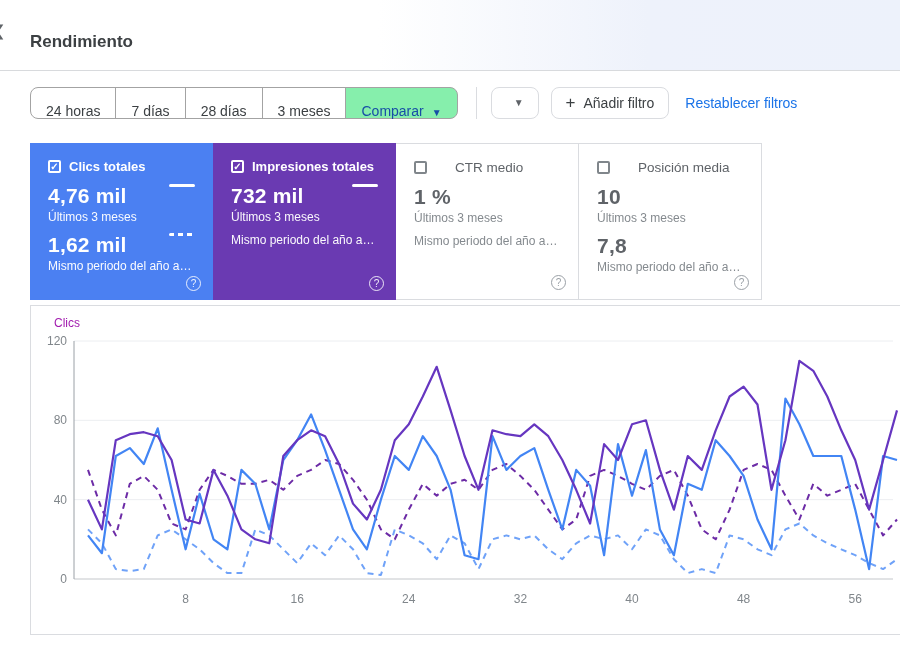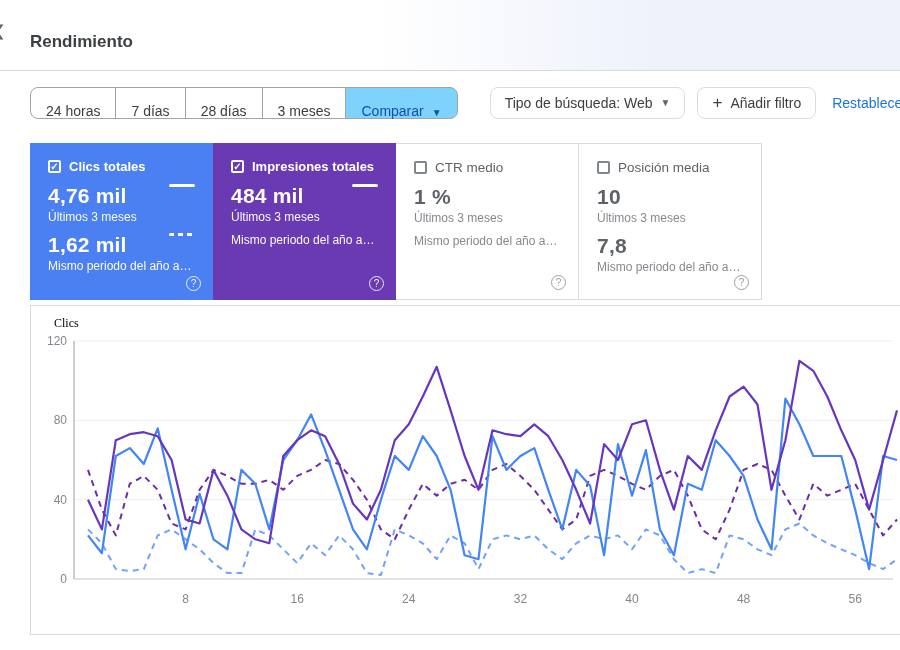--- a/index.html
+++ b/index.html
@@ -11,59 +11,59 @@
   .page-title { position:absolute; left:30px; top:32px; font-size:17px; color:#3c4043; }
   .edge-icon { position:absolute; left:-7px; top:22px; color:#5f6368; font-size:15px; }
 
   
   .toolbar { position:absolute; left:30px; top:87px; width:860px; height:32px;
              display:flex; align-items:center; font-size:14px; color:#3c4043; }
   .seg-group { display:flex; }
   .seg { height:32px; line-height:30px; padding:8px 15px; border:1px solid #a3a3a3;
          margin-left:-1px; background:#fff; cursor:pointer; white-space:nowrap; }
   .seg:first-child { border-radius:8px 0 0 8px; margin-left:0; }
-  .seg-compare { border-radius:0 8px 8px 0; background:#7dd3fc; color:#174ea6; font-weight:500; }
+  .seg-compare { border-radius:0 8px 8px 0; background:#86efac; color:#174ea6; font-weight:500; }
   .seg-compare .caret { color:#174ea6; }
   .vdivider { width:1px; height:32px; background:#dadce0; margin:0 14px 0 18px; }
   .pill { height:32px; line-height:30px; padding:0 14px; border:1px solid #dadce0;
           border-radius:8px; background:#fff; cursor:pointer; display:flex; align-items:center;
           white-space:nowrap; }
   .pill + .pill { margin-left:12px; }
   .caret { font-size:10px; margin-left:8px; color:#5f6368; }
   .plus { font-size:17px; margin-right:8px; color:#3c4043; }
   .reset-link { margin-left:16px; color:#1a73e8; font-weight:500; cursor:pointer; white-space:nowrap; }
 
   
   .tiles { position:absolute; left:30px; top:143px; display:flex; }
   .tile { width:183px; height:157px; position:relative; padding:16px 12px 8px 18px; }
   .tile-blue  { background:#4b80f2; color:#fff; }
   .tile-purple{ background:#6a3ab2; color:#fff; }
   .tile-white { background:#fff; color:#5f6368; border:1px solid #dadce0; border-left:none; }
   .tile-head { display:flex; align-items:center; font-size:13px; font-weight:600; margin-bottom:10px; }
-  .tile-white .tile-head { font-weight:400; font-size:13.5px; }
+  .tile-white .tile-head { font-weight:400; font-size:13.5px;gap:20px; }
   .cb { width:13px; height:13px; border-radius:2px; margin-right:8px; flex:0 0 auto;
         display:flex; align-items:center; justify-content:center; font-size:10px; }
   .cb-on  { border:2px solid #fff; color:#fff; }
   .cb-off { border:2px solid #80868b; color:transparent; }
   .val-row { display:flex; align-items:flex-start; justify-content:space-between; padding-right:6px; }
   .val { font-size:21px; font-weight:700; letter-spacing:.2px; }
   .tile-white .val { color:#5f6368; }
   .sub { font-size:12px; margin:2px 0 9px 0; opacity:.97; }
   .tile-white .sub { color:#80868b; }
   .mark { width:26px; height:3px; border-radius:2px; background:#fff; }
   .mark-dashed { background:repeating-linear-gradient(90deg,#fff 0 5px,transparent 5px 9px); }
   .help { position:absolute; right:12px; bottom:9px; width:15px; height:15px; border-radius:50%;
           font-size:10px; line-height:14px; text-align:center; }
   .help-light { border:1.4px solid rgba(255,255,255,.85); color:rgba(255,255,255,.9); }
   .help-gray  { border:1.4px solid #9aa0a6; color:#9aa0a6; }
 
   
   .chartpanel { position:absolute; left:30px; top:305px; width:880px; height:330px;
                 background:#fff; border:1px solid #dadce0; border-right:none; }
-  .ylab { position:absolute; left:23px; top:10px; font-size:12px; color:#000000;font-family:Liberation Serif, serif; }
+  .ylab { position:absolute; left:23px; top:10px; font-size:12px; color:#a21caf; }
   #chart-svg { position:absolute; left:0; top:0; }
 </style>
 </head>
 <body>
 
 <div class="topband"></div>
 <span class="edge-icon">❮</span>
 <h1 class="page-title">Rendimiento</h1>
 
 <div class="toolbar">
@@ -71,21 +71,20 @@
     <div class="seg">24 horas</div>
     <div class="seg">7 días</div>
     <div class="seg">28 días</div>
     <div class="seg">3 meses</div>
     <div class="seg seg-compare">
       <span>Comparar</span><span class="caret">▼</span>
     </div>
   </div>
   <div class="vdivider"></div>
   <div class="pill">
-    <span>Tipo de búsqueda: Web</span>
       <span class="caret">▼</span>
   </div>
   <div class="pill">
     <span class="plus">+</span>
       <span>Añadir filtro</span>
   </div>
   <div class="reset-link">Restablecer filtros</div>
 </div>
 
 <div class="tiles">
@@ -106,21 +105,21 @@
     <div class="sub">Mismo periodo del año a…</div>
     <div class="help help-light">?</div>
   </div>
 
   <div class="tile tile-purple">
     <div class="tile-head">
       <span class="cb cb-on">✓</span>
       <span>Impresiones totales</span>
     </div>
     <div class="val-row">
-        <span class="val">484 mil</span>
+        <span class="val">732 mil</span>
         <span class="mark"></span>
       </div>
     <div class="sub">Últimos 3 meses</div>
     <div class="sub">Mismo periodo del año a…</div>
     <div class="help help-light">?</div>
   </div>
 
   <div class="tile tile-white">
     <div class="tile-head">
       <span class="cb cb-off"></span>

